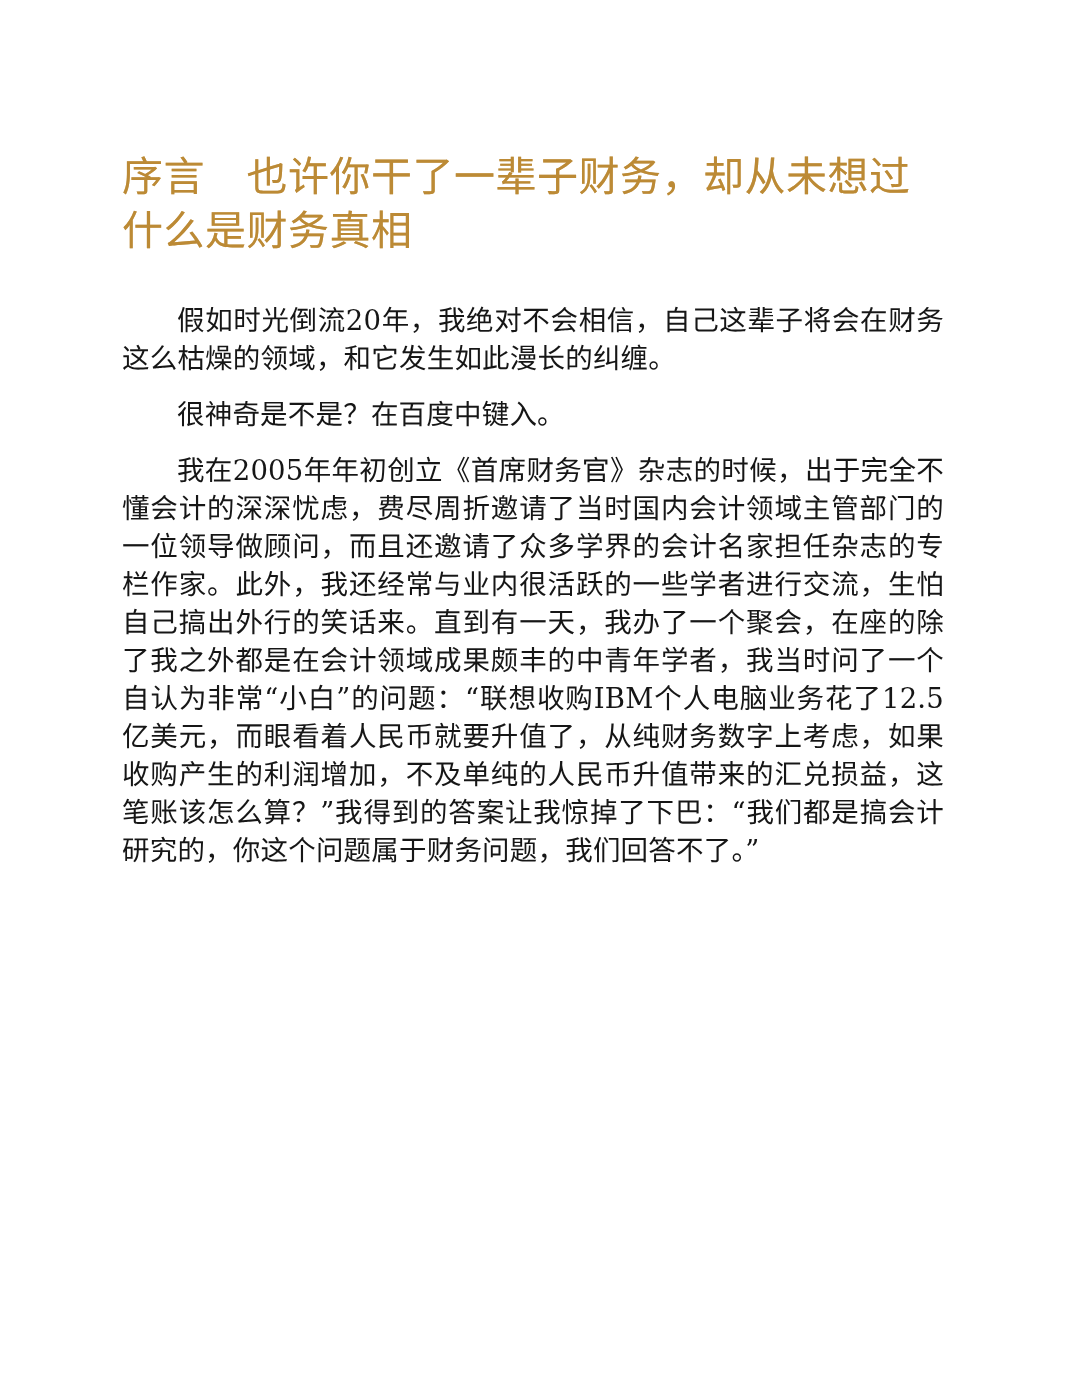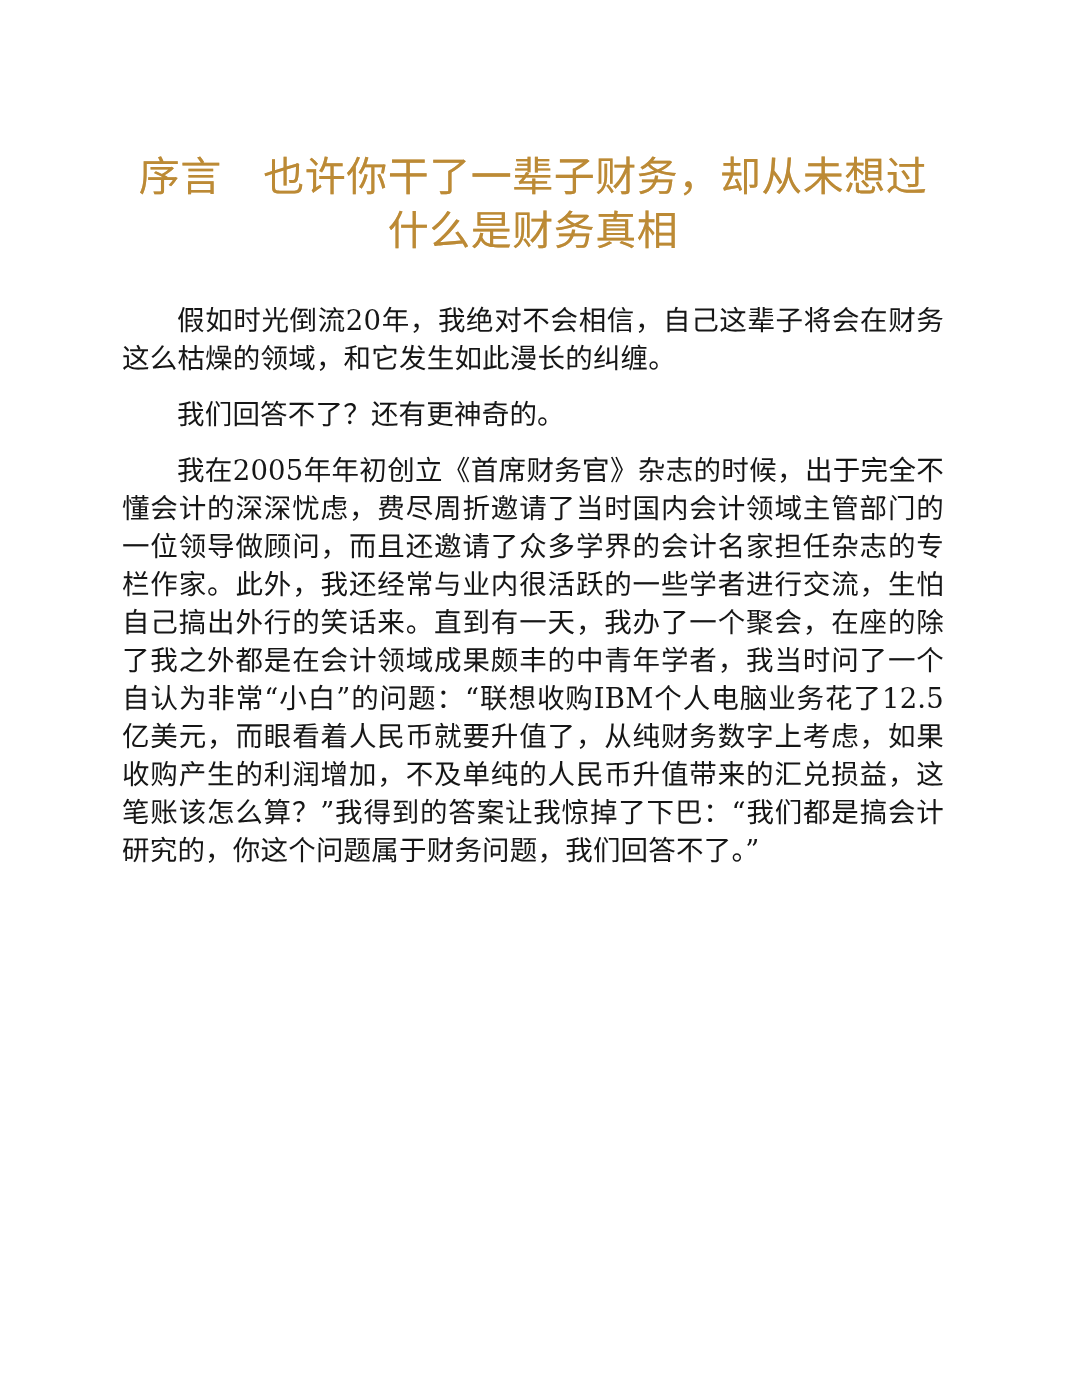--- a/index.html
+++ b/index.html
@@ -23,21 +23,21 @@
     position: absolute;
     left: 122px;
     top: 0;
     width: 822px;
   }
   .doc-title {
     color: #bc8a35;
     font-family: "DejaVu Serif", "Liberation Serif", serif;
     font-size: 41px;
     line-height: 54px;
-    text-align: center;
+    text-align: left;
     font-weight: 400;
     letter-spacing: 0.5px;
     margin: 0;
     padding-top: 150px;
     white-space: pre-wrap;
     text-shadow: 0 0 0.6px rgba(188,138,53,0.55);
   }
   .para {
     color: #161616;
     font-family: "DejaVu Serif", "Liberation Serif", serif;
@@ -63,19 +63,19 @@
 </head>
 <body>
 
 <div class="page">
   <div class="content">
 
     <h1 class="doc-title">序言　也许你干了一辈子财务，却从未想过什么是财务真相</h1>
 
     <div class="body-block">
       <p class="para">假如时光倒流20年，我绝对不会相信，自己这辈子将会在财务这么枯燥的领域，和它发生如此漫长的纠缠。</p>
-      <p class="para">我们回答不了？还有更神奇的。</p>
+      <p class="para">很神奇是不是？在百度中键入。</p>
       <p class="para">我在2005年年初创立《首席财务官》杂志的时候，出于完全不懂会计的深深忧虑，费尽周折邀请了当时国内会计领域主管部门的一位领导做顾问，而且还邀请了众多学界的会计名家担任杂志的专栏作家。此外，我还经常与业内很活跃的一些学者进行交流，生怕自己搞出外行的笑话来。直到有一天，我办了一个聚会，在座的除了我之外都是在会计领域成果颇丰的中青年学者，我当时问了一个自认为非常“小白”的问题：“联想收购IBM个人电脑业务花了12.5亿美元，而眼看着人民币就要升值了，从纯财务数字上考虑，如果收购产生的利润增加，不及单纯的人民币升值带来的汇兑损益，这笔账该怎么算？”我得到的答案让我惊掉了下巴：“我们都是搞会计研究的，你这个问题属于财务问题，我们回答不了。”</p>
 
     </div>
 
   </div>
 </div>
 
 </body></html>

